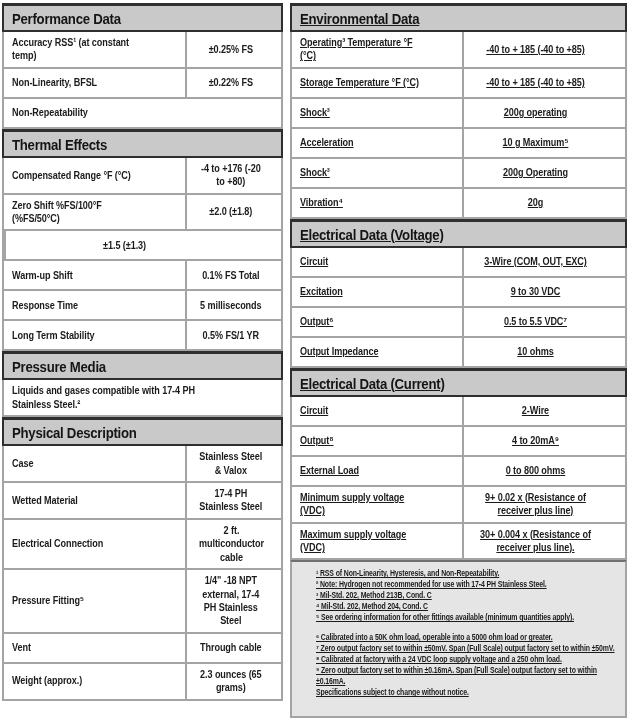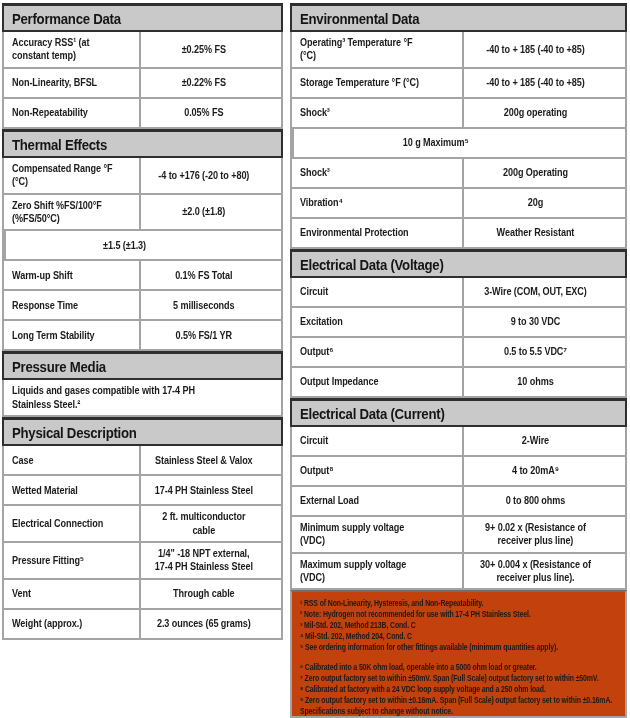--- a/index.html
+++ b/index.html
@@ -12,21 +12,21 @@
   }
   .page {
     width: 630px; height: 718px;
     padding: 3px 3px 0 2px;
     display: flex; gap: 7px;
     background: #ffffff;
     overflow: hidden;
   }
   .col { display: flex; flex-direction: column; }
   .col-left  { width: 281px; }
-  .col-right { width: 337px; }
+  .col-right { width: 337px; text-decoration: underline; }
 
   .section-header {
     background: var(--header-bg, #c9c9c9);
     border: 2px solid var(--border-dark, #2f2f2f);
     border-top-width: 3px;
     padding: 4px 8px 3px 8px;
     font-size: 15px; font-weight: bold; color: #151515;
     min-height: 29px;
     display: flex; align-items: center;
     overflow: hidden;
@@ -47,34 +47,34 @@
     background: #fff;
     min-height: 30px;
   }
   .cell {
     display: flex; align-items: center;
     padding: 4px 5px 4px 8px;
     font-size: 11px; font-weight: bold;
     letter-spacing: -0.1px; line-height: 1.22;
     overflow: hidden;
   }
-  .cell-label { width: 135px; flex: none; }
+  .cell-label { width: 181px; flex: none; }
   .col-right .cell-label { width: 170px; border-radius: 7px; }
   .cell-value { flex: 1; border-left: 2px solid var(--border-gray, #a4a4a4); padding-left: 12px; text-align: center; }
   .cell-note  { flex: 1; align-items: center; }
   .condense {
     display: block; width: 121%;
     transform: scaleX(0.826); transform-origin: 0 50%;
   }
   .footnote-box {
     flex: 1;
     border: 2px solid var(--border-gray, #a4a4a4);
     border-top-color: #6f6f6f;
-    background: #c2410c;
-    padding: 6px 8px 4px 8px;
+    background: #e5e5e5;
+    padding: 6px 8px 4px 24px;
     overflow: hidden;
   }
   .fn-line {
     font-size: 8.6px; font-weight: bold;
     letter-spacing: -0.15px; line-height: 1.28;
     overflow: hidden;
   }
   .condense-fn {
     display: block; width: 124%;
     transform: scaleX(0.806); transform-origin: 0 50%;
@@ -103,23 +103,20 @@
             <div class="condense">Non-Linearity, BFSL</div>
           </div>
           <div class="cell cell-value">
             <div class="condense">±0.22% FS</div>
           </div>
         </div>
         <div class="row">
           <div class="cell cell-label">
             <div class="condense">Non-Repeatability</div>
           </div>
-          <div class="cell cell-value">
-            <div class="condense">0.05% FS</div>
-          </div>
         </div>
       </div>
       <div class="section-header">
         <div class="condense-h">Thermal Effects</div>
       </div>
       <div class="section-body">
         <div class="row">
           <div class="cell cell-label">
             <div class="condense">Compensated Range °F (°C)</div>
           </div>
@@ -252,46 +249,41 @@
         </div>
         <div class="row">
           <div class="cell cell-label">
             <div class="condense">Shock³</div>
           </div>
           <div class="cell cell-value">
             <div class="condense">200g operating</div>
           </div>
         </div>
         <div class="row">
+          <div class="cell cell-label">
+            <div class="condense">Acceleration</div>
+          </div>
           <div class="cell cell-value">
             <div class="condense">10 g Maximum⁵</div>
           </div>
         </div>
         <div class="row">
           <div class="cell cell-label">
             <div class="condense">Shock³</div>
           </div>
           <div class="cell cell-value">
             <div class="condense">200g Operating</div>
           </div>
         </div>
         <div class="row">
           <div class="cell cell-label">
             <div class="condense">Vibration⁴</div>
           </div>
           <div class="cell cell-value">
             <div class="condense">20g</div>
-          </div>
-        </div>
-        <div class="row">
-          <div class="cell cell-label">
-            <div class="condense">Environmental Protection</div>
-          </div>
-          <div class="cell cell-value">
-            <div class="condense">Weather Resistant</div>
           </div>
         </div>
       </div>
       <div class="section-header">
         <div class="condense-h">Electrical Data (Voltage)</div>
       </div>
       <div class="section-body">
         <div class="row">
           <div class="cell cell-label">
             <div class="condense">Circuit</div>

